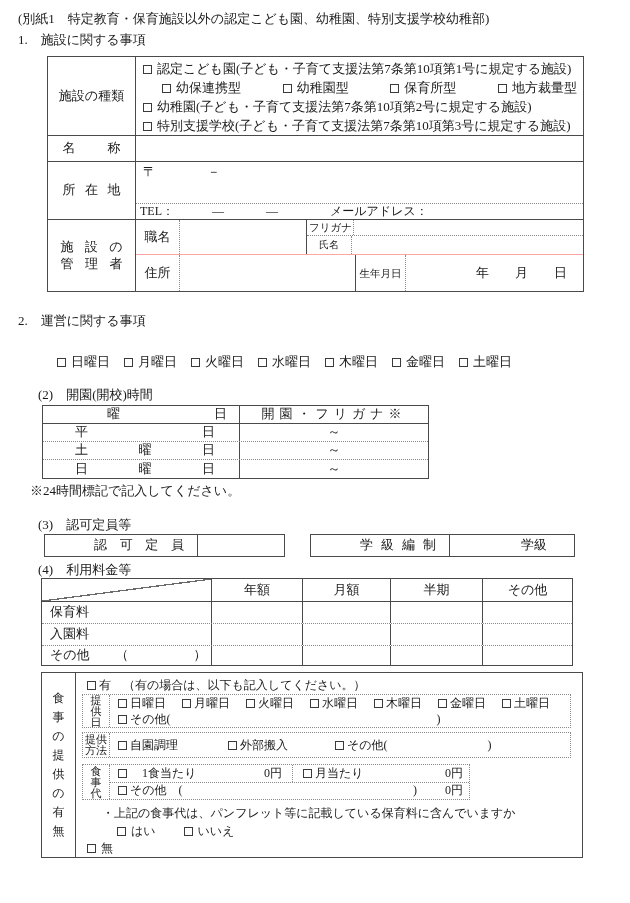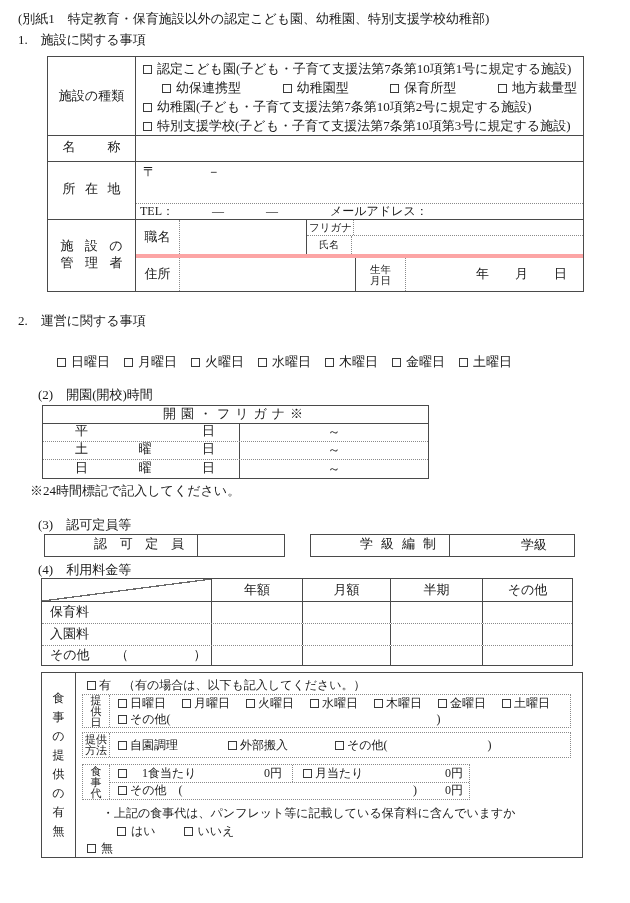--- a/index.html
+++ b/index.html
@@ -5,33 +5,33 @@
   html,body{margin:0;padding:0;background:#fff;}
   .page{
     position:relative;width:630px;height:903px;background:#ffffff;
     font-family:"Liberation Serif","DejaVu Serif",serif;
     font-size:13px;color:#1a1a1a;overflow:hidden;line-height:1.25;
   }
   .abs{position:absolute;}
   .row{display:flex;align-items:center;}
   .cb{display:inline-block;flex:none;width:9px;height:9px;border:1px solid #3a3a3a;background:#fff;margin-right:5px;box-sizing:border-box;}
   .cb.tight{margin-right:3px;}
-  .spread{text-align:justify;text-align-last:justify;display:block;font-family:Liberation Mono, monospace;}
+  .spread{text-align:justify;text-align-last:justify;display:block;}
   .vstack{word-break:break-all;text-align:center;}
   
   .t1{border:1px solid #4a4a4a;box-sizing:border-box;display:flex;flex-direction:column;}
   .t1row{display:flex;box-sizing:border-box;border-top:1px solid #4a4a4a;}
   .t1row:first-child{border-top:none;}
   .t1label{width:88px;flex:none;border-right:1px solid #4a4a4a;display:flex;align-items:center;justify-content:center;box-sizing:border-box;}
   .t1content{flex:1;position:relative;box-sizing:border-box;min-width:0;}
   .optline{display:flex;align-items:center;height:19px;padding-left:7px;}
   .dotb{border-bottom:1px dotted #8a8a8a;}
   .dotr{border-right:1px dotted #8a8a8a;}
   .solr{border-right:1px solid #4a4a4a;}
-  .solt{border-top:4px solid #fca5a5;}
+  .solt{border-top:1px solid #fca5a5;}
   .small{font-size:10.5px;line-height:11px;}
   
   .ht{border:1px solid #4a4a4a;box-sizing:border-box;}
   .htrow{display:flex;height:18px;box-sizing:border-box;align-items:center;}
   .htday{width:197px;flex:none;border-right:1px solid #4a4a4a;box-sizing:border-box;height:100%;display:flex;align-items:center;}
   .httime{flex:1;text-align:center;}
   
   .mini{border:1px solid #4a4a4a;box-sizing:border-box;display:flex;align-items:center;padding-left:36px;}
   
   .ft{border:1px solid #4a4a4a;box-sizing:border-box;display:flex;flex-direction:column;}
@@ -151,21 +151,21 @@
         </div>
 
         <div class="row solt" style="flex:1;align-items:stretch;">
           <div class="solr row" style="width:219px;flex:none;align-items:stretch;">
             <div class="dotr" style="width:43px;display:flex;align-items:center;justify-content:center;">
               <span>住所</span>
             </div>
             <div style="flex:1;"></div>
           </div>
           <div style="flex:1;display:flex;align-items:stretch;">
-            <div class="dotr small" style="width:49px;display:flex;flex-direction:column;align-items:center;justify-content:center;">
+            <div class="dotr small" style="width:49px;display:flex;flex-direction:row;align-items:center;justify-content:center;">
               <span>生年</span>
               <span>月日</span>
             </div>
             <div style="flex:1;display:flex;align-items:center;justify-content:flex-end;padding-right:16px;">
               <span>年　　月　　日</span>
             </div>
           </div>
         </div>
       </div>
     </div>
@@ -201,20 +201,23 @@
     <span class="row">
         <span class="cb"></span>
         <span>土曜日</span>
       </span>
   </div>
 
   <div class="abs" style="left:38px;top:387px;">(2)　開園(開校)時間</div>
 
   <div class="abs ht" style="left:42px;top:405px;width:387px;">
     <div class="htrow" style="border-bottom:1px solid #4a4a4a;">
+      <div class="htday">
+        <span class="spread" style="width:100%;padding:0 12px 0 64px;box-sizing:border-box;">曜日</span>
+      </div>
       <div class="httime" style="letter-spacing:5px;">開園・フリガナ※</div>
     </div>
     <div class="htrow" style="border-bottom:1px dotted #8a8a8a;">
       <div class="htday">
         <span class="spread" style="width:100%;padding:0 24px 0 32px;box-sizing:border-box;">平日</span>
       </div>
       <div class="httime">～</div>
     </div>
     <div class="htrow" style="border-bottom:1px dotted #8a8a8a;">
       <div class="htday">

